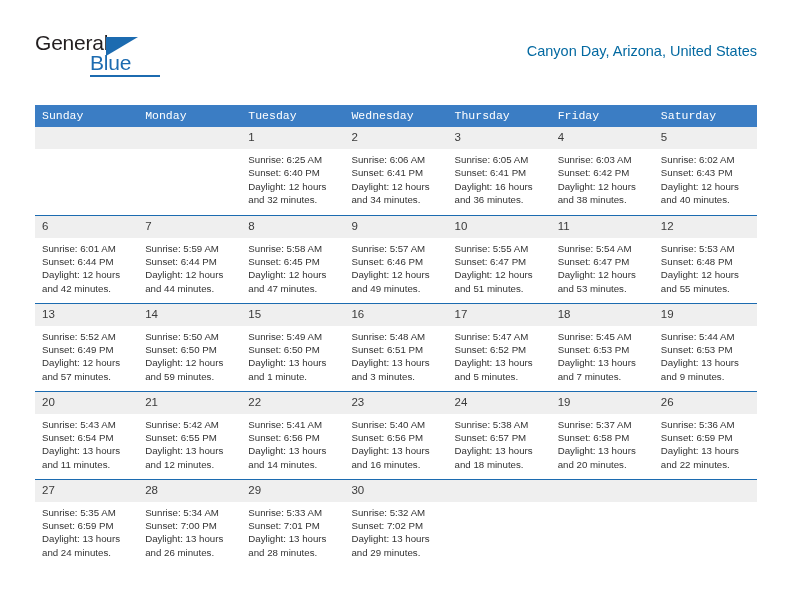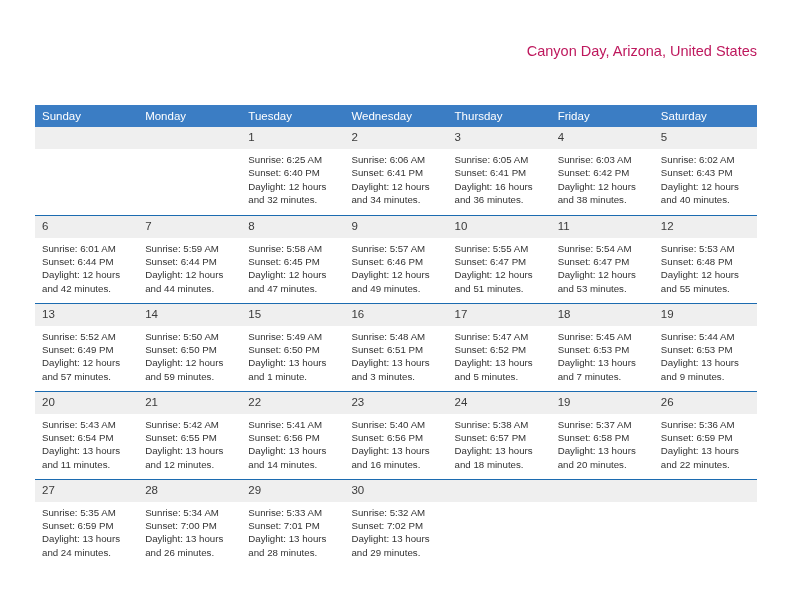--- a/index.html
+++ b/index.html
@@ -85,21 +85,21 @@
   .month-title {
     font-size: 27px;
     color: #2b2b2b;
     line-height: 32px;
     font-weight: normal;
     margin: 0;
     font-family: "Liberation Sans", sans-serif;
   }
   .location {
     font-size: 14.5px;
-    color: #be185d;
+    color: #0369a1;
     line-height: 20px;
     margin: 9px 0 0 0;
     font-family: "Liberation Sans", sans-serif;
   }
 
   
   .calendar {
     position: absolute;
     left: 35px;
     top: 105px;
@@ -110,21 +110,21 @@
 
   .calendar th {
     background: #3b7dc4;
     color: #ffffff;
     font-size: 11.5px;
     font-weight: normal;
     text-align: left;
     padding: 5px 0 5px 7px;
     height: 21px;
     line-height: 12px;
-    font-family: Liberation Sans, sans-serif;
+    font-family: Liberation Mono, monospace;
   }
 
   .calendar td {
     vertical-align: top;
     padding: 0;
     width: 103.14px;
     height: 88px;
     border-top: 1.3px solid #1c6bb0;
     background: #ffffff;
   }
@@ -155,20 +155,26 @@
 
   td.empty .daynum { }
 </style>
 </head>
 <body>
 
 <div class="page">
 
   <div class="header">
 
+    <div class="logo">
+      <span class="logo-general">General</span>
+      <span class="logo-triangle"></span>
+      <span class="logo-blue">Blue</span>
+      <span class="logo-underline"></span>
+    </div>
 
     <div class="title-block">
       <p class="location">Canyon Day, Arizona, United States</p>
     </div>
 
   </div>
 
   <table class="calendar">
     <thead>
       <tr id="weekday-row">

